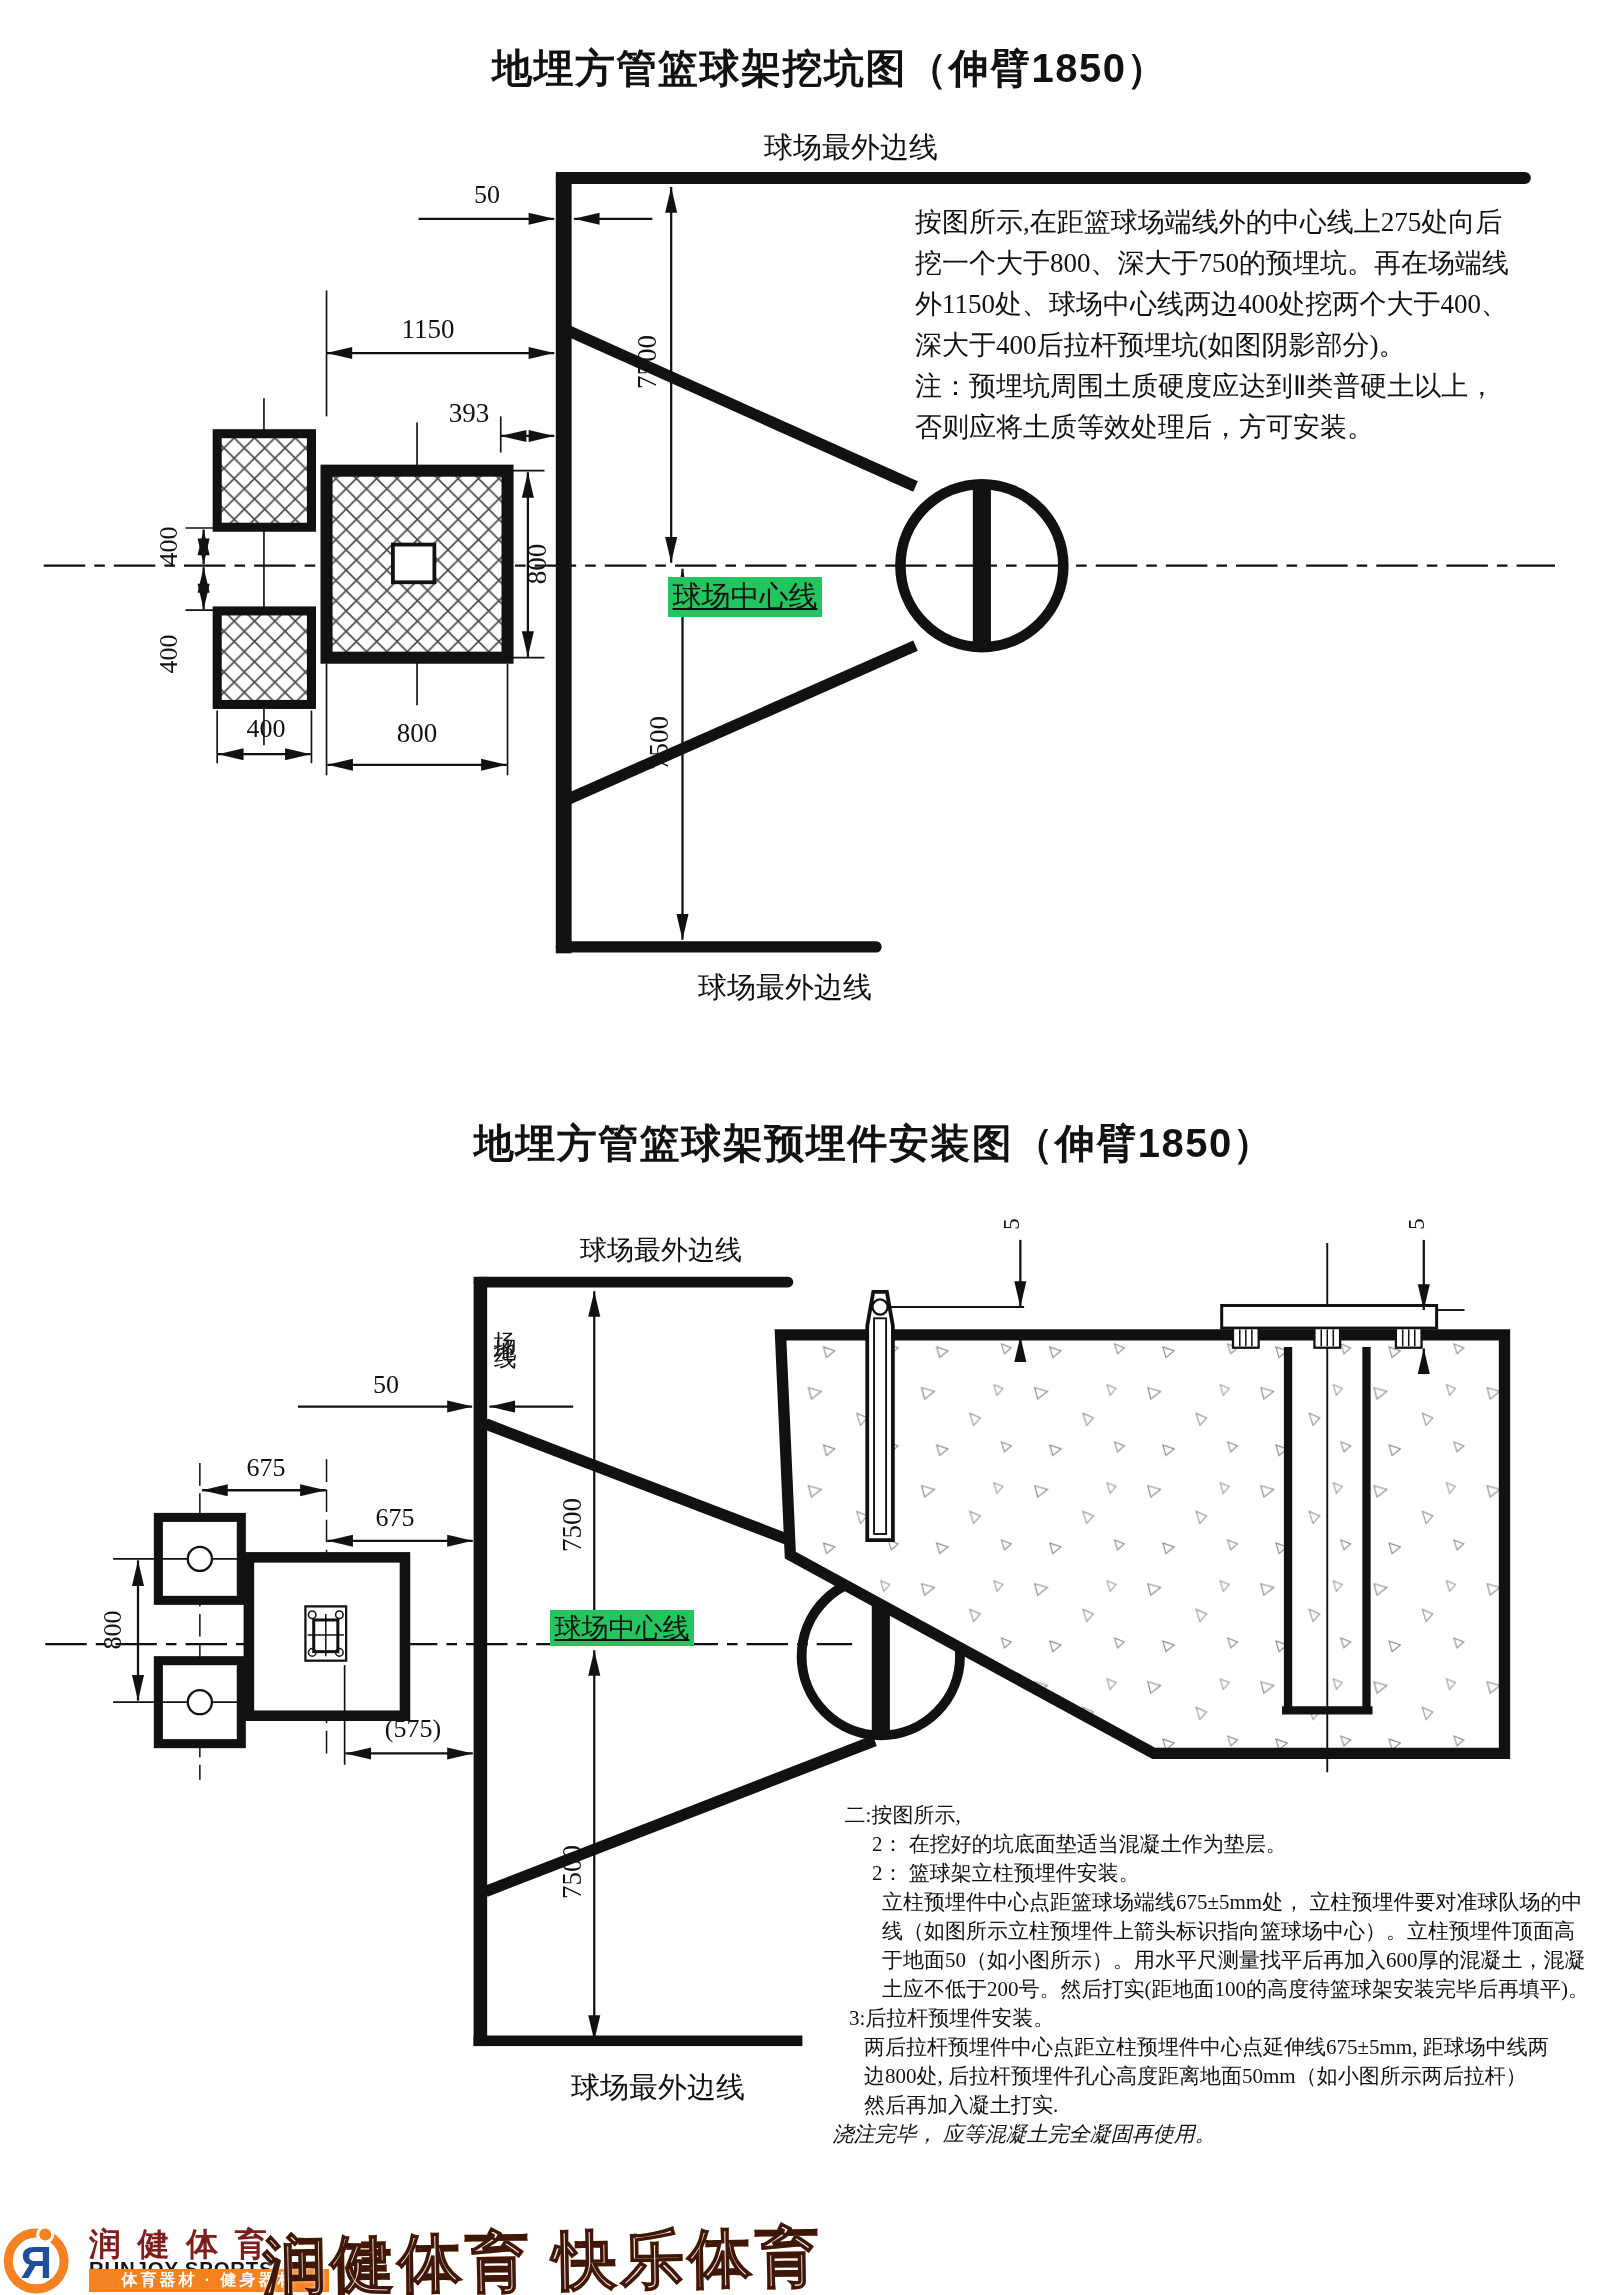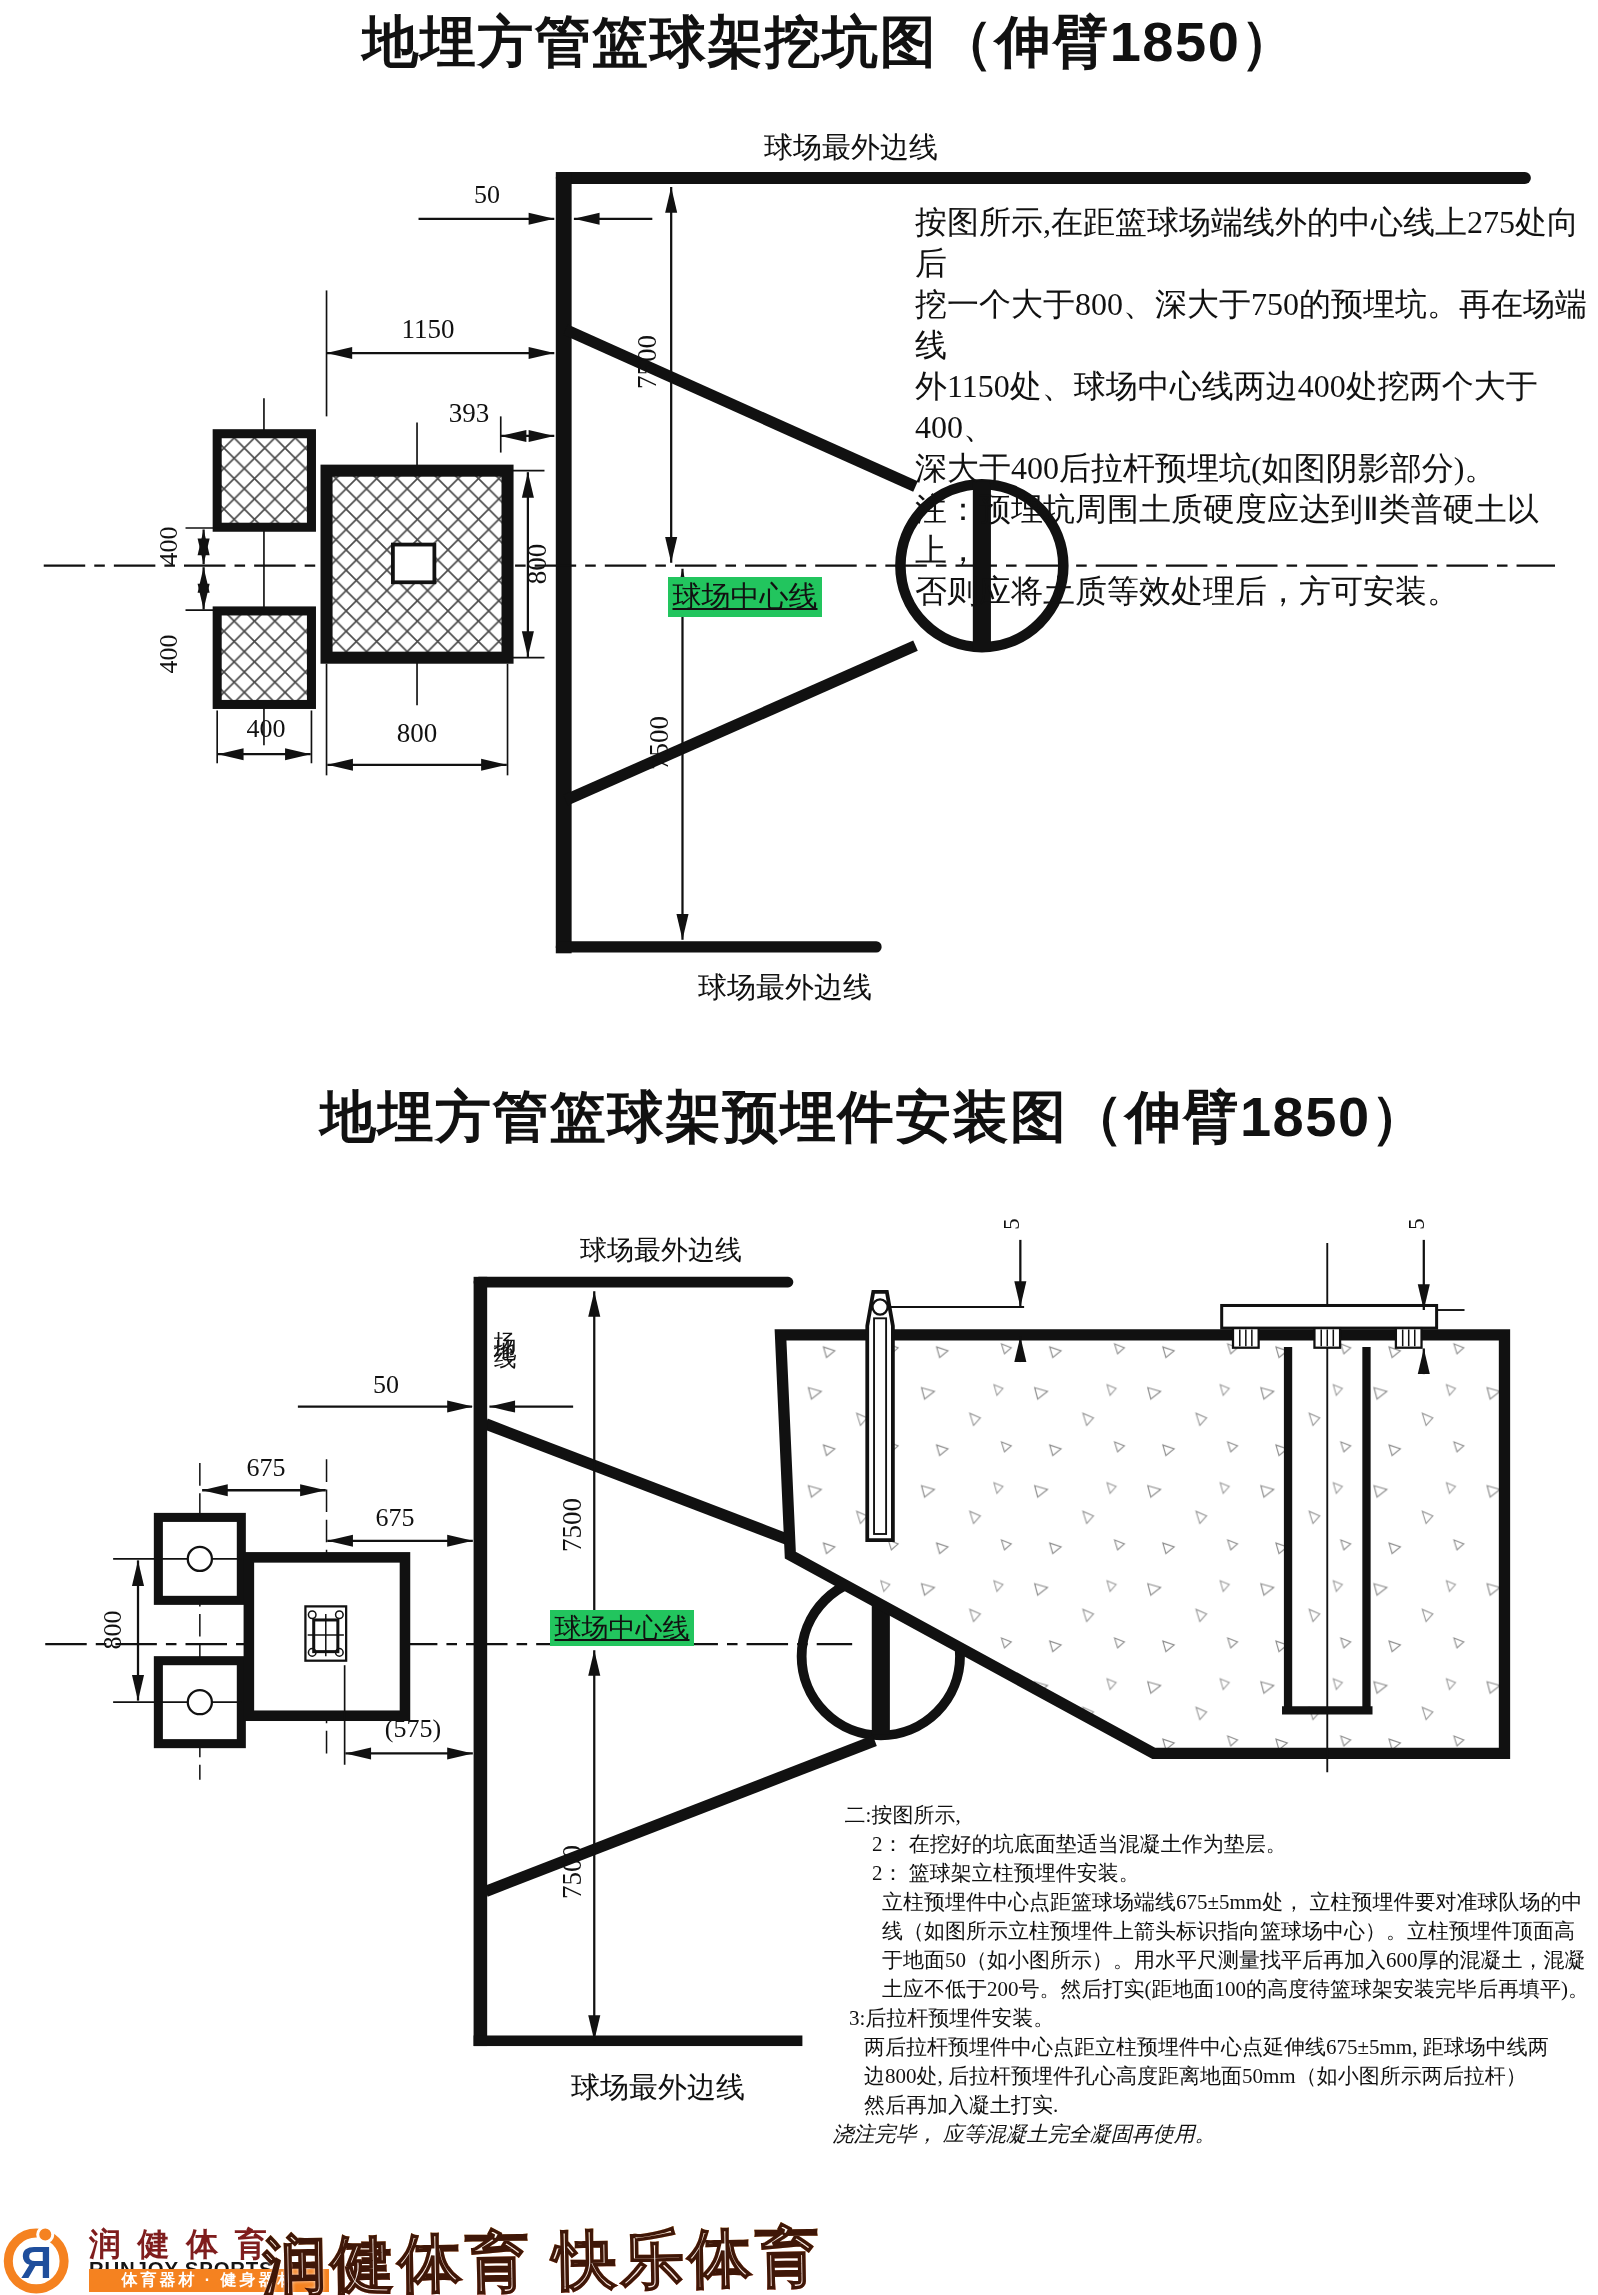--- a/index.html
+++ b/index.html
@@ -5,23 +5,23 @@
   html,body{margin:0;padding:0;background:#fff;}
   .page{position:relative;width:1598px;height:2295px;background:#fff;overflow:hidden;
         font-family:"Liberation Serif",serif;color:#111;}
   .art{position:absolute;left:0;top:0;}
   .lab{position:absolute;transform:translate(-50%,-50%);white-space:nowrap;
        font-family:"Liberation Serif",serif;color:#111;}
   .rot{transform:translate(-50%,-50%) rotate(-90deg);}
   .vert{writing-mode:vertical-rl;letter-spacing:7.5px;transform:translate(-50%,0);}
   .bgw{background:#22c55e;padding:0 4.5px;text-decoration:underline;}
   .title{position:absolute;transform:translateX(-50%);white-space:nowrap;
-         font-family:"Liberation Sans",sans-serif;font-weight:700;font-size:56px;letter-spacing:1.5px;}
+         font-family:"Liberation Sans",sans-serif;font-weight:700;font-size:40px;letter-spacing:1.5px;margin-top:36px;}
   .parablock{position:absolute;left:915px;top:202px;width:683px;
-             font-size:32px;line-height:41px;}
+             font-size:27px;line-height:41px;}
   .notesblock{position:absolute;left:792px;top:1801px;width:806px;
               font-size:21px;line-height:29px;margin-left:36px;}
   .notesblock div{white-space:nowrap;}
   .ind-a{padding-left:16.6px;}.ind-b{padding-left:44px;}.ind-c{padding-left:54px;}
   .ind-d{padding-left:21px;}.ind-e{padding-left:36px;}.ind-f{padding-left:4.5px;font-style:italic;}
   .fs30{font-size:22.6px;}.fs34{font-size:26px;}.fs36{font-size:27px;}.fs38{font-size:29px;}
   .logo-cn{position:absolute;left:89px;top:2223px;font-family:"Liberation Sans",sans-serif;
            font-weight:700;font-size:32px;letter-spacing:16.6px;color:#7f1d1d;white-space:nowrap;}
   .logo-en{position:absolute;left:89px;top:2258px;font-family:"Liberation Sans",sans-serif;
            font-weight:700;font-size:20.4px;letter-spacing:0.8px;color:#151515;white-space:nowrap;}

